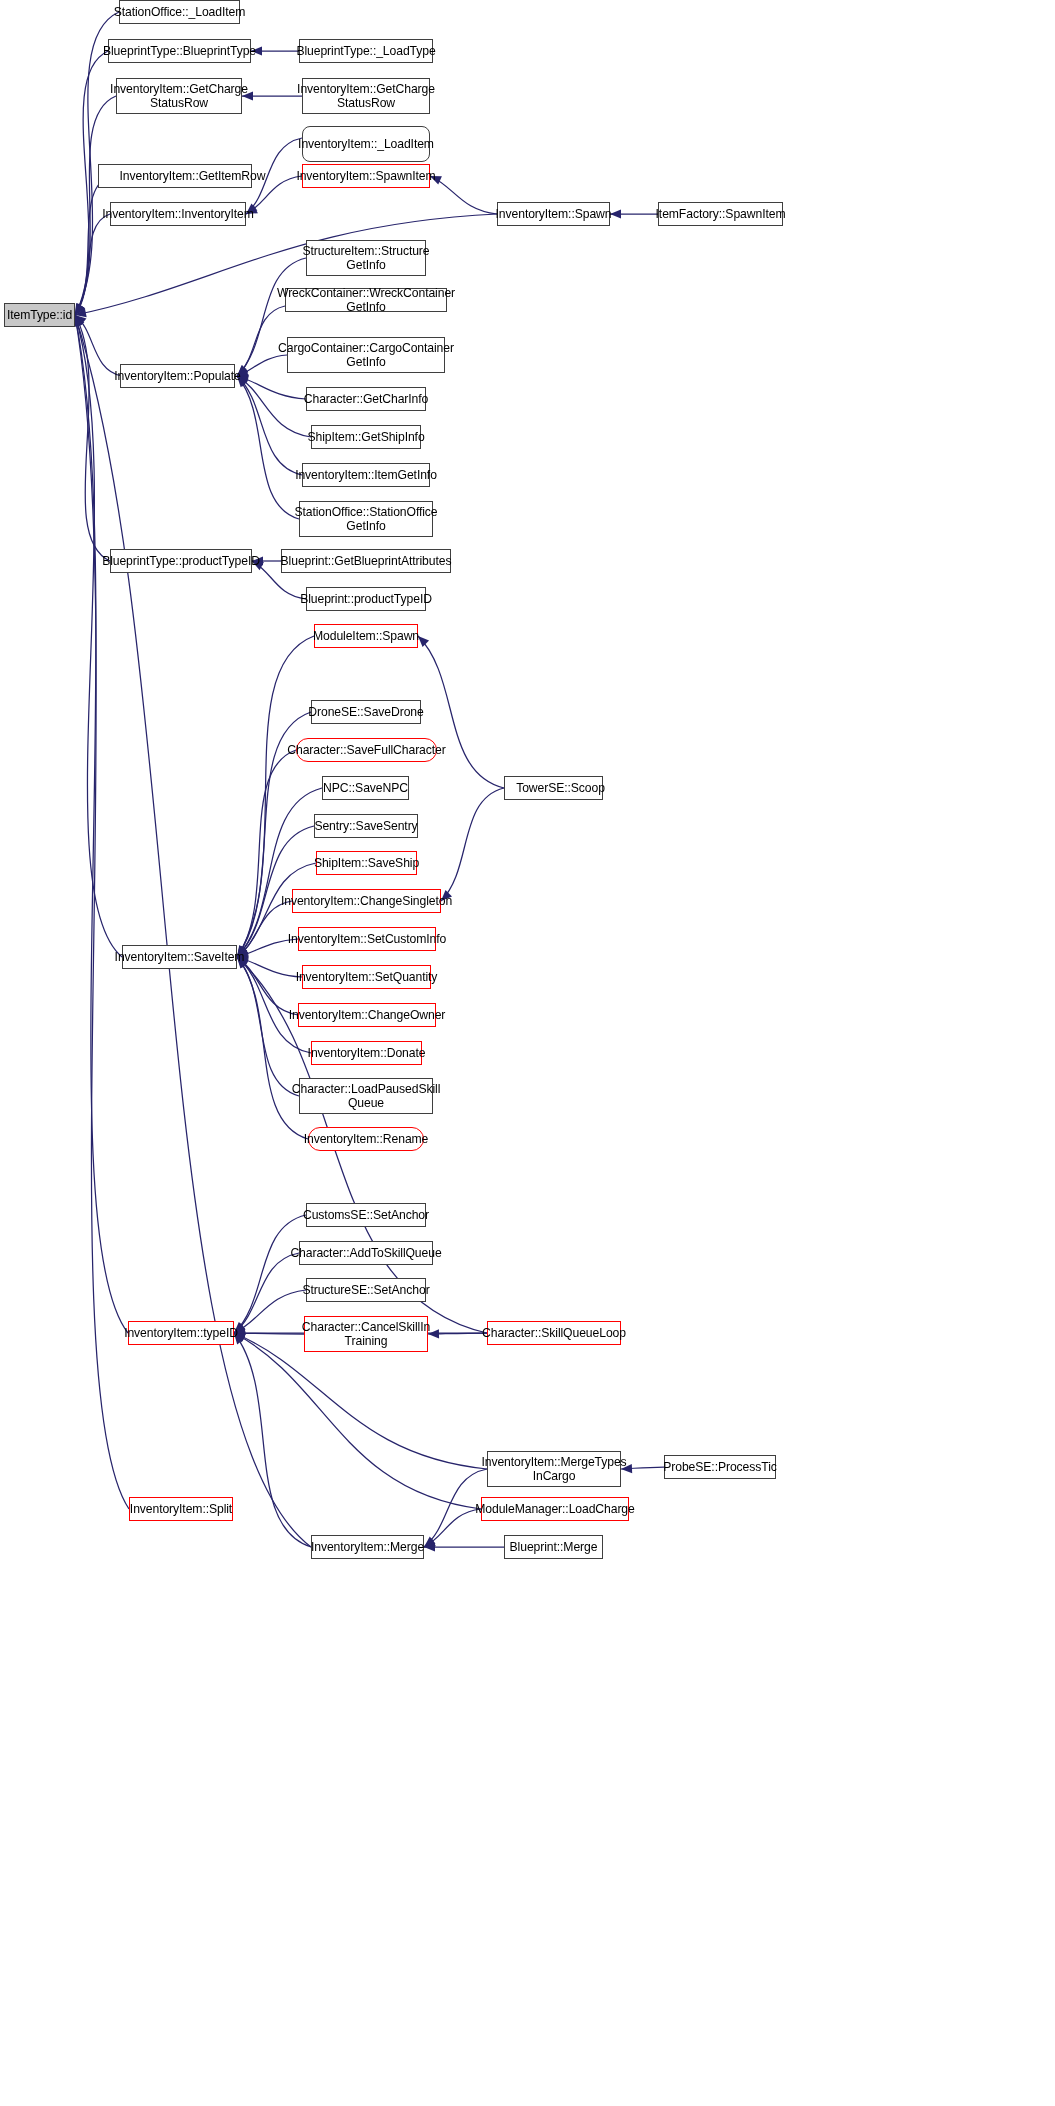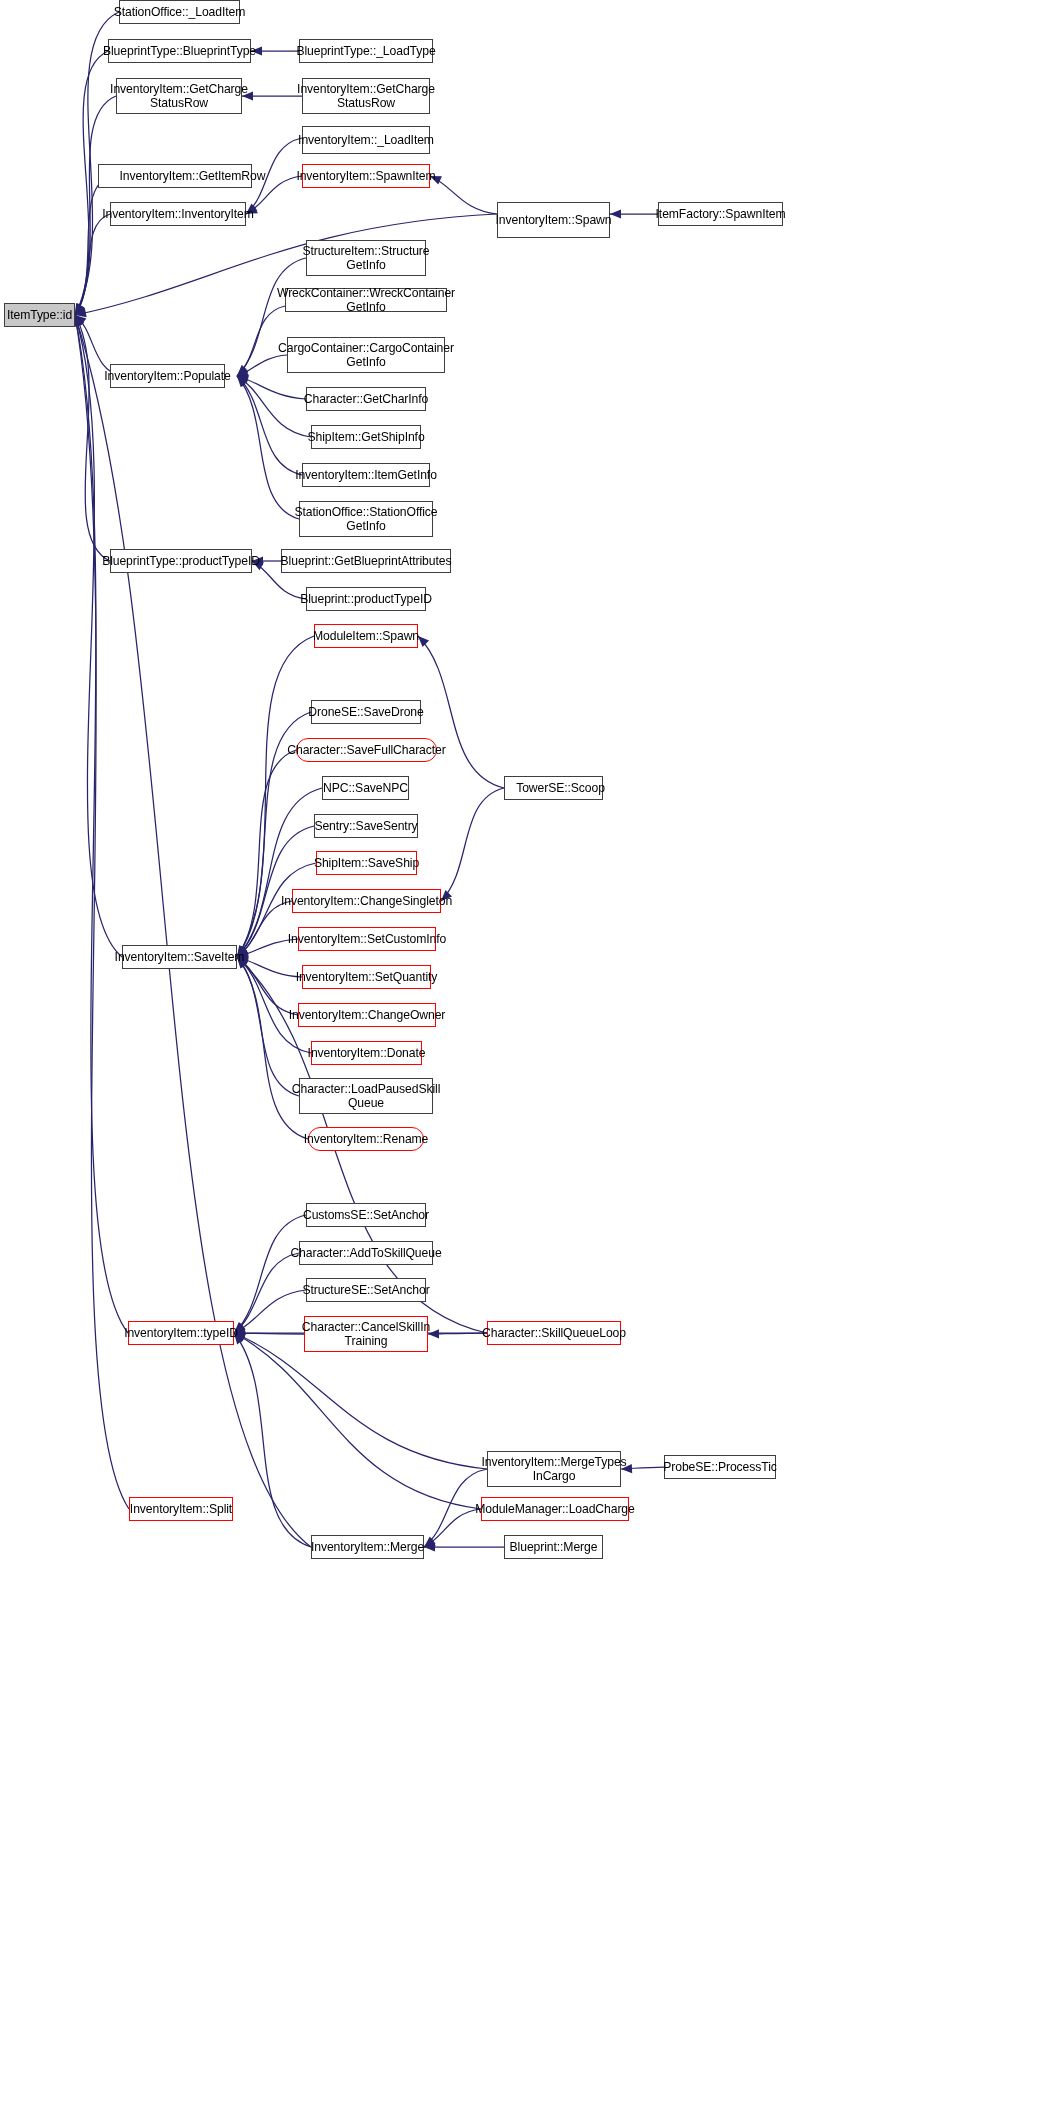--- a/index.html
+++ b/index.html
@@ -177,33 +177,33 @@
       <polygon class="arrow-head" points="424,1547 435,1542.4 435,1551.6"></polygon>
     </svg>
 <div class="gnode root" style="left: 4px; top: 303px; width: 71px; height: 24px;">ItemType::id</div>
     <div class="gnode" style="left: 119px; top: 0px; width: 121px; height: 24px;">StationOffice::_LoadItem</div>
     <div class="gnode" style="left: 108px; top: 39px; width: 143px; height: 24px;">BlueprintType::BlueprintType</div>
     <div class="gnode" style="left: 299px; top: 39px; width: 134px; height: 24px;">BlueprintType::_LoadType</div>
     <div class="gnode" style="left: 116px; top: 78px; width: 126px; height: 36px;">InventoryItem::GetCharge
 StatusRow</div>
     <div class="gnode" style="left: 302px; top: 78px; width: 128px; height: 36px;">InventoryItem::GetCharge
 StatusRow</div>
-    <div class="gnode" style="left: 302px; top: 126px; width: 128px; height: 28px;">InventoryItem::_LoadItem</div>
+    <div class="gnode" style="left: 302px; top: 126px; width: 128px; height: 36px; border-radius: 8px;">InventoryItem::_LoadItem</div>
     <div class="gnode" style="left: 98px; top: 164px; width: 154px; height: 24px; padding-left: 38px;">InventoryItem::GetItemRow</div>
     <div class="gnode red" style="left: 302px; top: 164px; width: 128px; height: 24px;">InventoryItem::SpawnItem</div>
     <div class="gnode" style="left: 110px; top: 202px; width: 136px; height: 24px;">InventoryItem::InventoryItem</div>
-    <div class="gnode" style="left: 497px; top: 202px; width: 113px; height: 36px;">InventoryItem::Spawn</div>
+    <div class="gnode" style="left: 497px; top: 202px; width: 113px; height: 24px;">InventoryItem::Spawn</div>
     <div class="gnode" style="left: 658px; top: 202px; width: 125px; height: 24px;">ItemFactory::SpawnItem</div>
     <div class="gnode" style="left: 306px; top: 240px; width: 120px; height: 36px;">StructureItem::Structure
 GetInfo</div>
     <div class="gnode" style="left: 285px; top: 288px; width: 162px; height: 24px;">WreckContainer::WreckContainer
 GetInfo</div>
     <div class="gnode" style="left: 287px; top: 337px; width: 158px; height: 36px;">CargoContainer::CargoContainer
 GetInfo</div>
-    <div class="gnode" style="left: 110px; top: 364px; width: 115px; height: 24px;">InventoryItem::Populate</div>
+    <div class="gnode" style="left: 120px; top: 364px; width: 115px; height: 24px;">InventoryItem::Populate</div>
     <div class="gnode" style="left: 306px; top: 387px; width: 120px; height: 24px;">Character::GetCharInfo</div>
     <div class="gnode" style="left: 311px; top: 425px; width: 110px; height: 24px;">ShipItem::GetShipInfo</div>
     <div class="gnode" style="left: 302px; top: 463px; width: 128px; height: 24px;">InventoryItem::ItemGetInfo</div>
     <div class="gnode" style="left: 299px; top: 501px; width: 134px; height: 36px;">StationOffice::StationOffice
 GetInfo</div>
     <div class="gnode" style="left: 110px; top: 549px; width: 142px; height: 24px;">BlueprintType::productTypeID</div>
     <div class="gnode" style="left: 281px; top: 549px; width: 170px; height: 24px;">Blueprint::GetBlueprintAttributes</div>
     <div class="gnode" style="left: 306px; top: 587px; width: 120px; height: 24px;">Blueprint::productTypeID</div>
     <div class="gnode red" style="left: 314px; top: 624px; width: 104px; height: 24px;">ModuleItem::Spawn</div>
     <div class="gnode" style="left: 311px; top: 700px; width: 110px; height: 24px;">DroneSE::SaveDrone</div>

